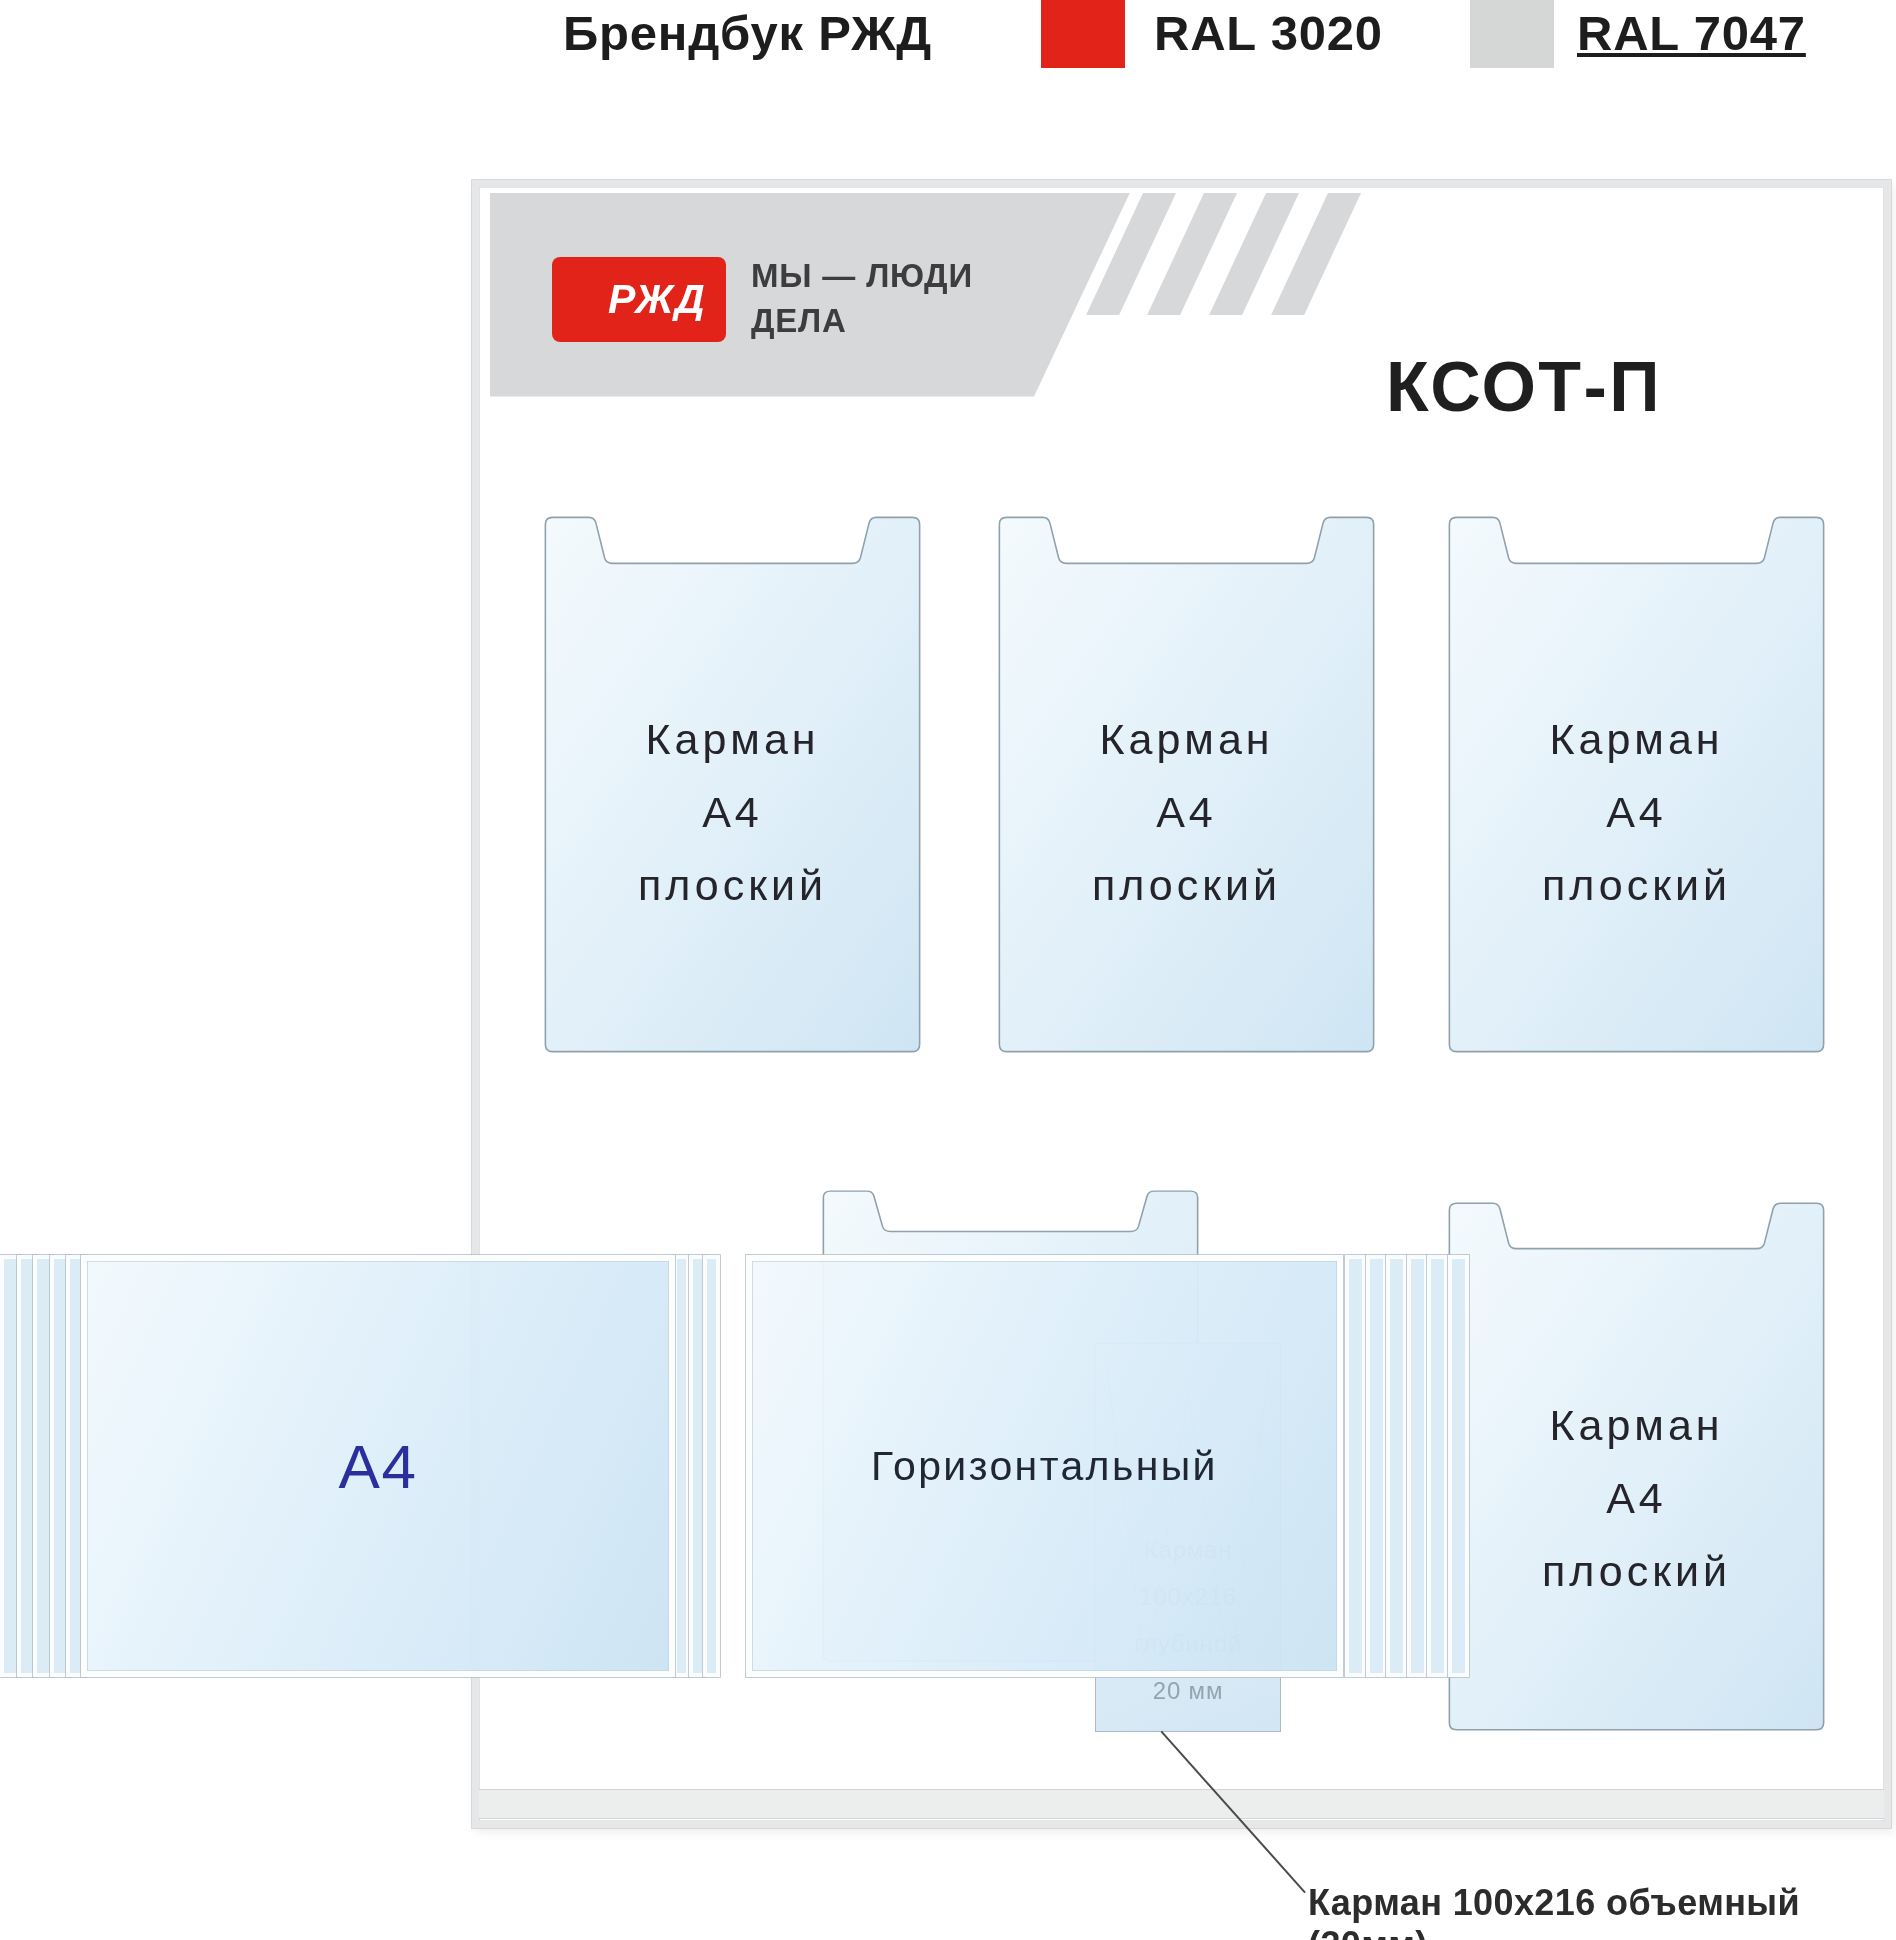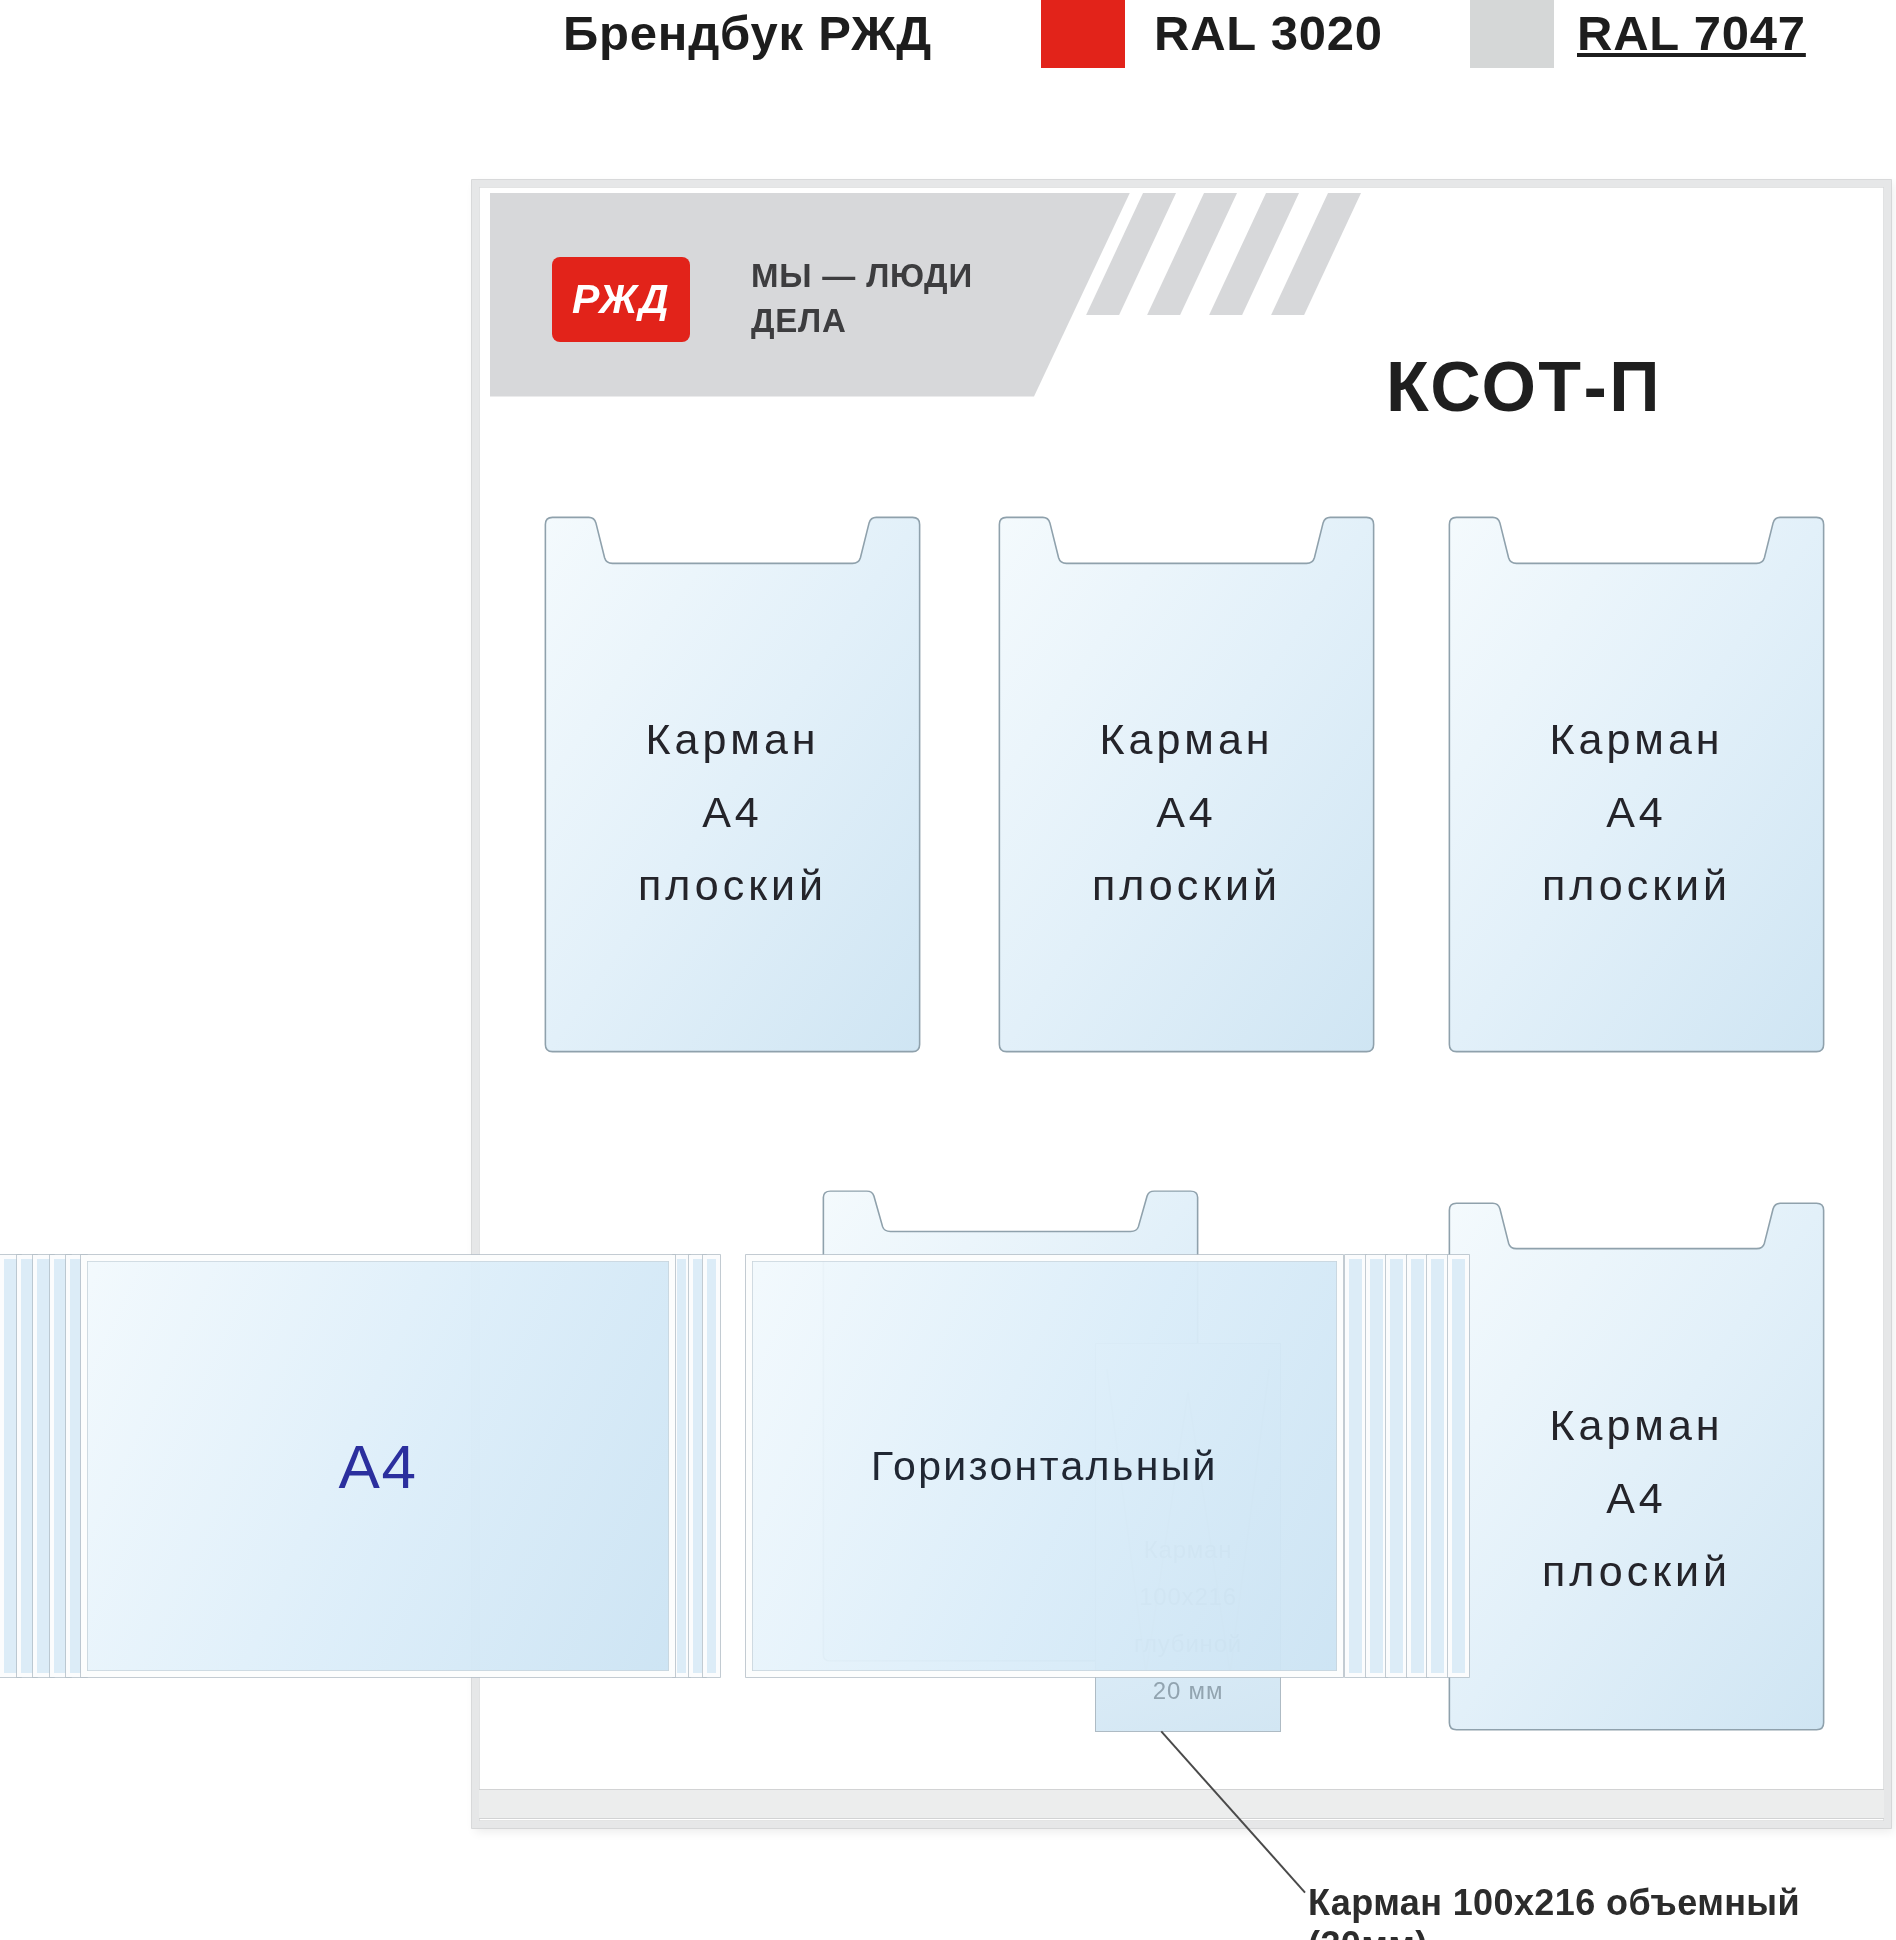--- a/index.html
+++ b/index.html
@@ -27,21 +27,21 @@
   }
   .band{
     left:11px;top:5.5px;width:640px;height:204px;background:#d7d8da;
     clip-path:polygon(0 0,100% 0,calc(100% - 96px) 100%,0 100%);
   }
   .stripe{top:5.5px;height:122px;width:33px;background:#d7d8da;transform:skewX(-25deg);transform-origin:top left;}
   .stripe-1{left:664px;} .stripe-2{left:725px;} .stripe-3{left:787px;} .stripe-4{left:849px;}
 
   .rzd-logo{
     left:73px;top:70px;width:138px;height:85px;background:#e2231a;border-radius:8px;
-    display:flex;align-items:center;justify-content:center;
+    display:flex;align-items:center;justify-content:center;padding-left:36px;
   }
   .rzd-logo span{color:#ffffff;font-size:41px;font-weight:800;font-style:italic;letter-spacing:1.6px;}
   .slogan{left:272px;top:66px;font-size:33px;font-weight:700;color:#3d3d3f;line-height:45px;letter-spacing:0.8px;}
   .board-title{left:808px;top:160px;width:474px;text-align:center;font-size:70px;font-weight:800;color:#1f1f1f;letter-spacing:2.4px;}
 
   
   .pocket{width:379px;}
   .pocket svg{display:block;width:100%;height:100%;}
   .pocket-1{left:64px;top:328px;height:539px;z-index:2;}
   .pocket-2{left:518px;top:328px;height:539px;z-index:2;}

